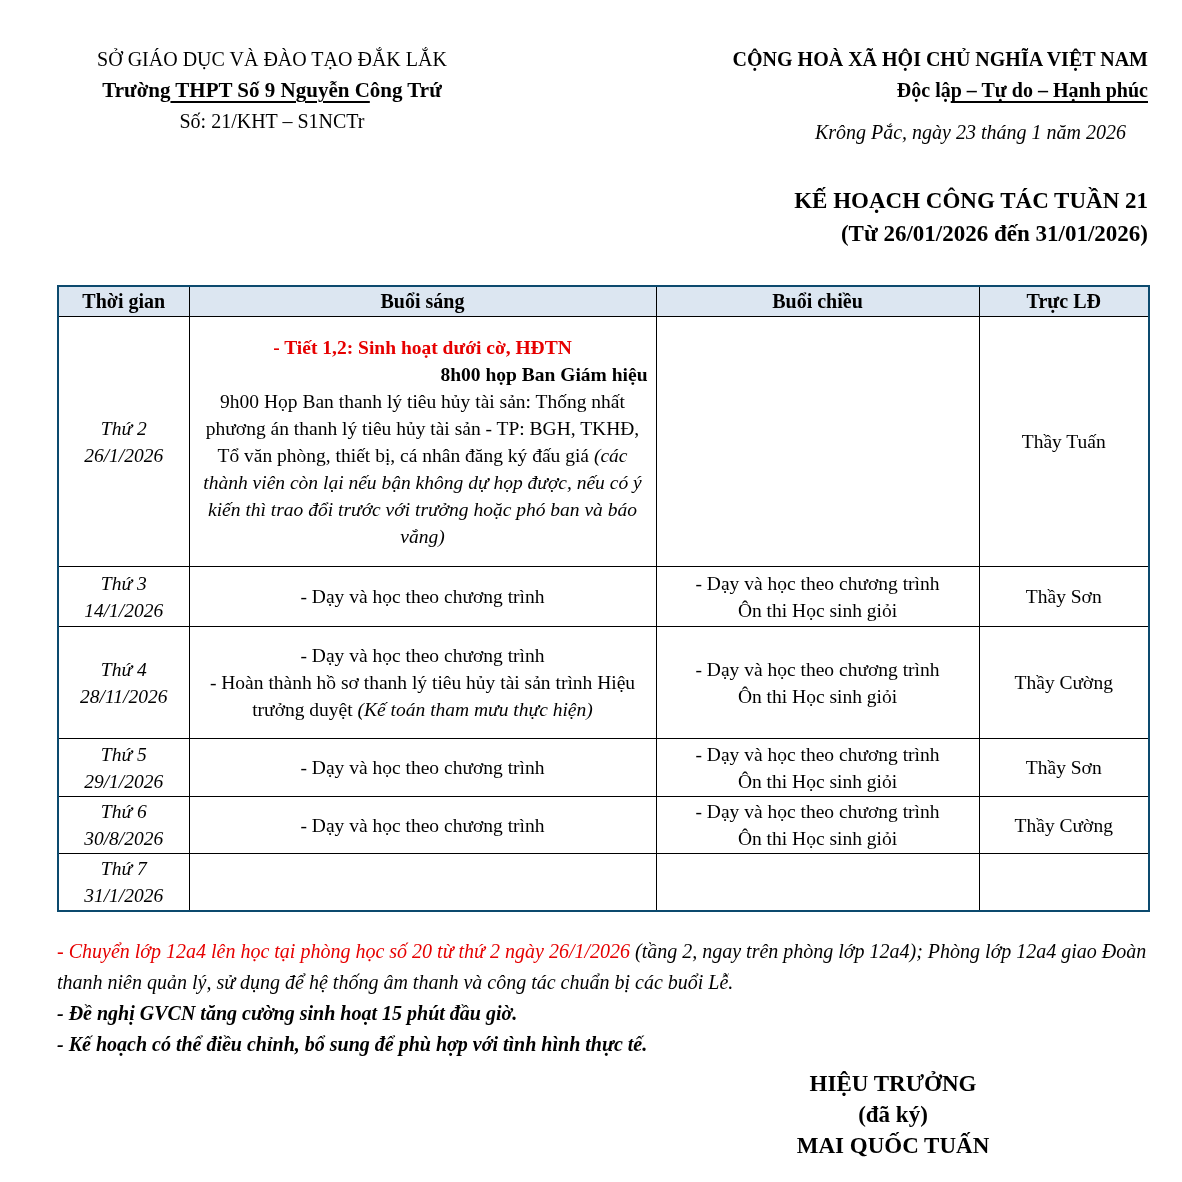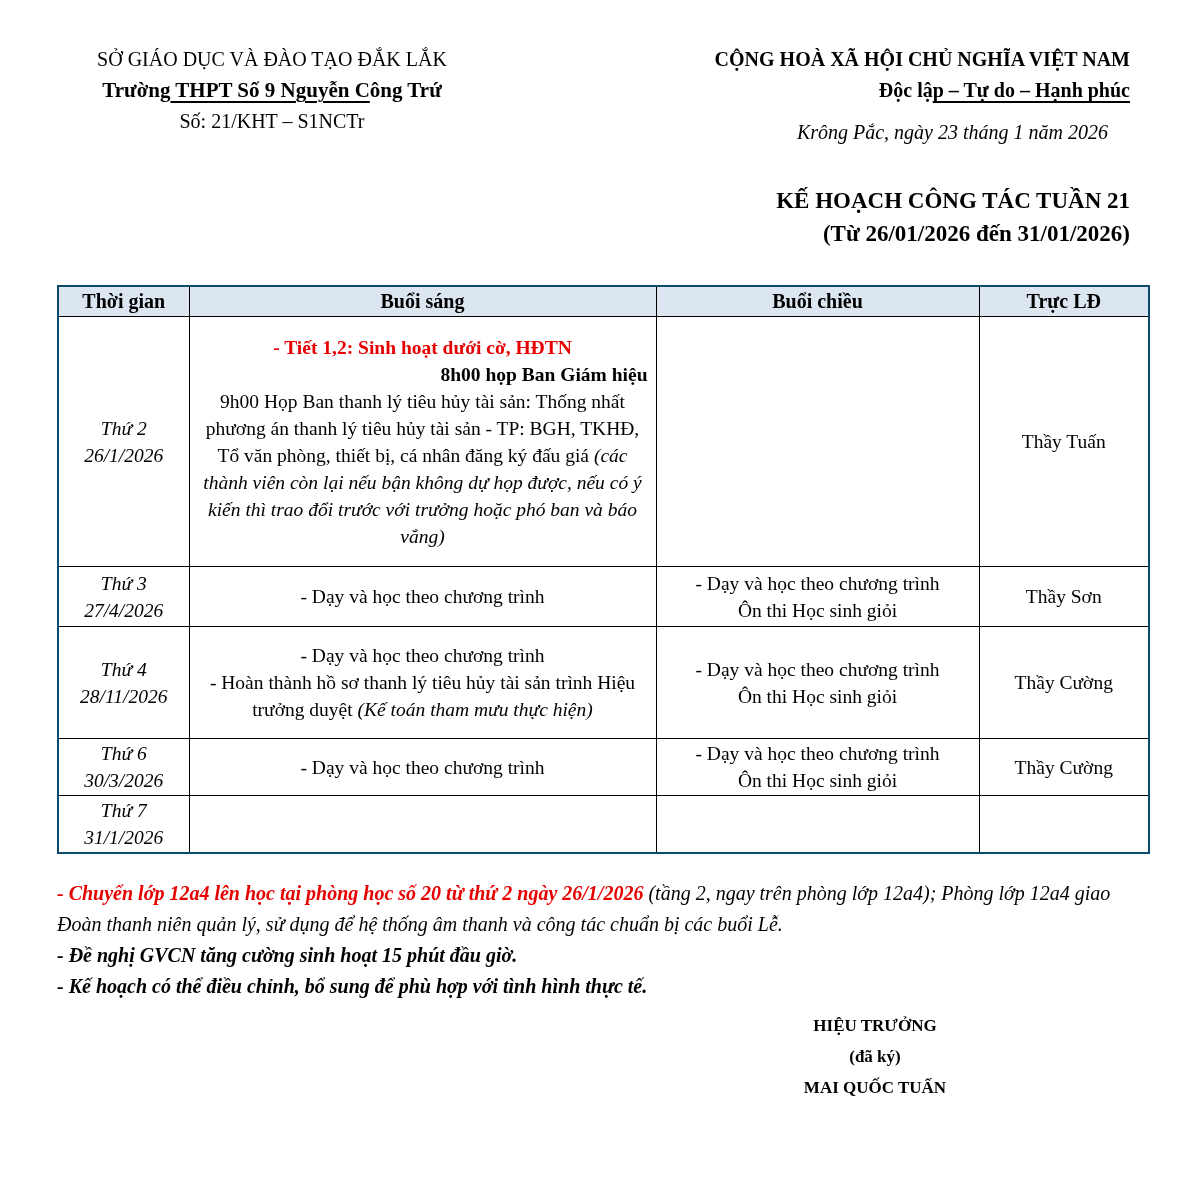--- a/index.html
+++ b/index.html
@@ -1,21 +1,21 @@
 <!DOCTYPE html>
 <html style="--red: #e60000; --thead-bg: #dce6f1;"><head>
 <meta charset="utf-8">
 <style>
   html,body { margin:0; padding:0; background:#fff; }
   body {
     width:1182px; height:1182px; overflow:hidden;
     font-family:"Liberation Serif","DejaVu Serif",serif;
     color:#000;
   }
-  .page { box-sizing:border-box; width:1182px; height:958px; padding:44px 52px 0 57px; }
+  .page { box-sizing:border-box; width:1182px; height:958px; padding:44px 34px 0 57px; }
 
   
   .header { display:flex; justify-content:space-between; align-items:flex-start; }
   .header-left { width:430px; text-align:center; font-size:20px; line-height:31px; }
   .header-right { width:570px; text-align:center; font-size:20px; line-height:31px; }
   .bold { font-weight:bold;text-align:right; }
   .school-line { font-size:21px; font-weight:bold; }
   .u { text-decoration:underline; text-underline-offset:4px; }
   .date-line { margin-top:11px; text-align:right; padding-right:22px; font-style:italic; font-weight:normal; }
 
@@ -34,25 +34,25 @@
   tr.r5 { height:57px; }
   tr.r6 { height:56px; }
   .c-day { font-style:italic; }
   .redline { color:var(--red,#e60000); font-weight:bold; }
   .it { font-style:italic; }
   .duty-top { vertical-align:top; padding-top:72px; }
   .m-cell { vertical-align:top; }
 
   
   .notes { margin-top:24px; font-size:20px; line-height:31px; font-style:italic; width:1091px; }
-  .note1-red { color:var(--red,#e60000); font-weight:bold; }
+  .note1-red { color:var(--red,#e60000); font-weight:normal; }
   .note-bold { font-weight:bold; }
 
   
-  .signature { width:510px; margin-left:auto; margin-top:8px; text-align:center; font-weight:bold; font-size:17px; line-height:31px; }
+  .signature { width:510px; margin-left:auto; margin-top:8px; text-align:center; font-weight:bold; font-size:23px; line-height:31px; }
 </style>
 </head>
 <body>
 
 <div class="page">
 
   <div class="header">
     <div class="header-left">
       <div>SỞ GIÁO DỤC VÀ ĐÀO TẠO ĐẮK LẮK</div>
       <div class="school-line"><span>Trường</span><span class="u"> THPT Số 9 Nguyễn C</span><span>ông Trứ</span></div>
@@ -95,21 +95,21 @@
           <div class="redline">- Tiết 1,2: Sinh hoạt dưới cờ, HĐTN</div>
           <div class="bold">8h00 họp Ban Giám hiệu</div>
           <div><span>9h00 Họp Ban thanh lý tiêu hủy tài sản: Thống nhất phương án thanh lý tiêu hủy tài sản - TP: BGH, TKHĐ, Tổ văn phòng, thiết bị, cá nhân đăng ký đấu giá </span><span class="it">(các thành viên còn lại nếu bận không dự họp được, nếu có ý kiến thì trao đổi trước với trưởng hoặc phó ban và báo vắng)</span></div>
         </td>
         <td></td>
         <td class="duty-top">Thầy Tuấn</td>
       </tr>
       <tr class="r2">
         <td class="c-day">
           <div>Thứ 3</div>
-          <div>27/4/2026</div>
+          <div>14/1/2026</div>
         </td>
         <td>- Dạy và học theo chương trình</td>
         <td>
           <div>- Dạy và học theo chương trình</div>
           <div>Ôn thi Học sinh giỏi</div>
         </td>
         <td>Thầy Sơn</td>
       </tr>
       <tr class="r3">
         <td class="c-day">
@@ -119,24 +119,36 @@
         <td>
           <div>- Dạy và học theo chương trình</div>
           <div><span>- Hoàn thành hồ sơ thanh lý tiêu hủy tài sản trình Hiệu trưởng duyệt </span><span class="it">(Kế toán tham mưu thực hiện)</span></div>
         </td>
         <td>
           <div>- Dạy và học theo chương trình</div>
           <div>Ôn thi Học sinh giỏi</div>
         </td>
         <td>Thầy Cường</td>
       </tr>
+      <tr class="r4">
+        <td class="c-day">
+          <div>Thứ 5</div>
+          <div>29/1/2026</div>
+        </td>
+        <td>- Dạy và học theo chương trình</td>
+        <td>
+          <div>- Dạy và học theo chương trình</div>
+          <div>Ôn thi Học sinh giỏi</div>
+        </td>
+        <td>Thầy Sơn</td>
+      </tr>
       <tr class="r5">
         <td class="c-day">
           <div>Thứ 6</div>
-          <div>30/3/2026</div>
+          <div>30/8/2026</div>
         </td>
         <td>- Dạy và học theo chương trình</td>
         <td>
           <div>- Dạy và học theo chương trình</div>
           <div>Ôn thi Học sinh giỏi</div>
         </td>
         <td>Thầy Cường</td>
       </tr>
       <tr class="r6">
         <td class="c-day">

